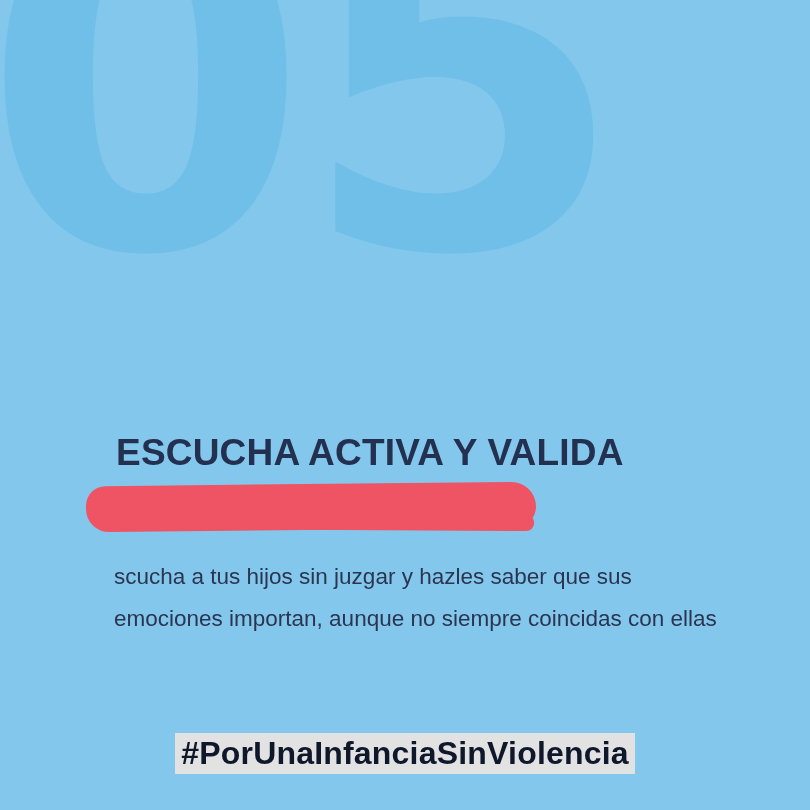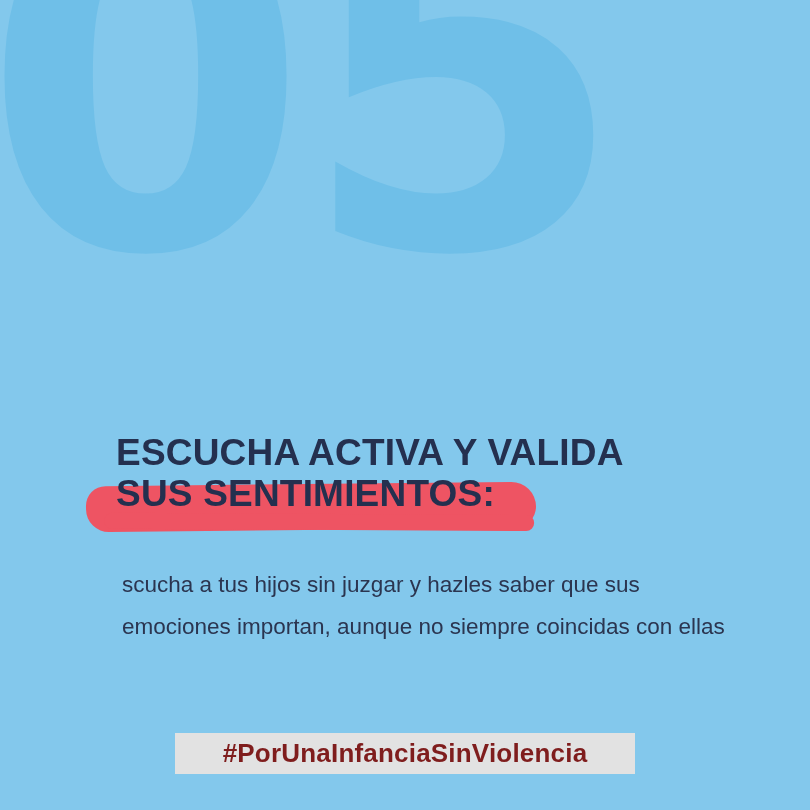--- a/index.html
+++ b/index.html
@@ -78,53 +78,52 @@
   }
   .body-text {
     position: absolute;
     left: 110px;
     top: 552px;
     width: 615px;
     font-family: "Liberation Sans", sans-serif;
     font-size: 22.5px;
     line-height: 1.85;
     color: #2b3550;
-    margin: 12px;
+    margin: 4px;
   }
   .hashtag-bar {
     position: absolute;
     left: 175px;
     top: 733px;
     width: 460px;
     height: 41px;
     background: #e2e2e2;
     display: flex;
     align-items: center;
     justify-content: center;
   }
   .hashtag {
     font-family: "Liberation Sans", sans-serif;
     font-weight: 700;
-    font-size: 26px;
-    color: #7f1d1d;
+    font-size: 32px;
+    color: #0f172a;
     letter-spacing: 0.2px;
   }
 </style>
 </head>
 <body>
 
 <div class="poster">
 
   <div class="watermark">05</div>
 
   <div class="headline-block">
     <div class="highlight-stroke"></div>
     <h1 class="headline">
       <span>ESCUCHA ACTIVA Y VALIDA</span>
-      <span class="line2">SUS SENTIMIENTOS:</span>
     </h1>
   </div>
 
   <p class="body-text">scucha a tus hijos sin juzgar y hazles saber que sus emociones importan, aunque no siempre coincidas con ellas</p>
 
   <div class="hashtag-bar">
     <span class="hashtag">#PorUnaInfanciaSinViolencia</span>
   </div>
 
 </div>

